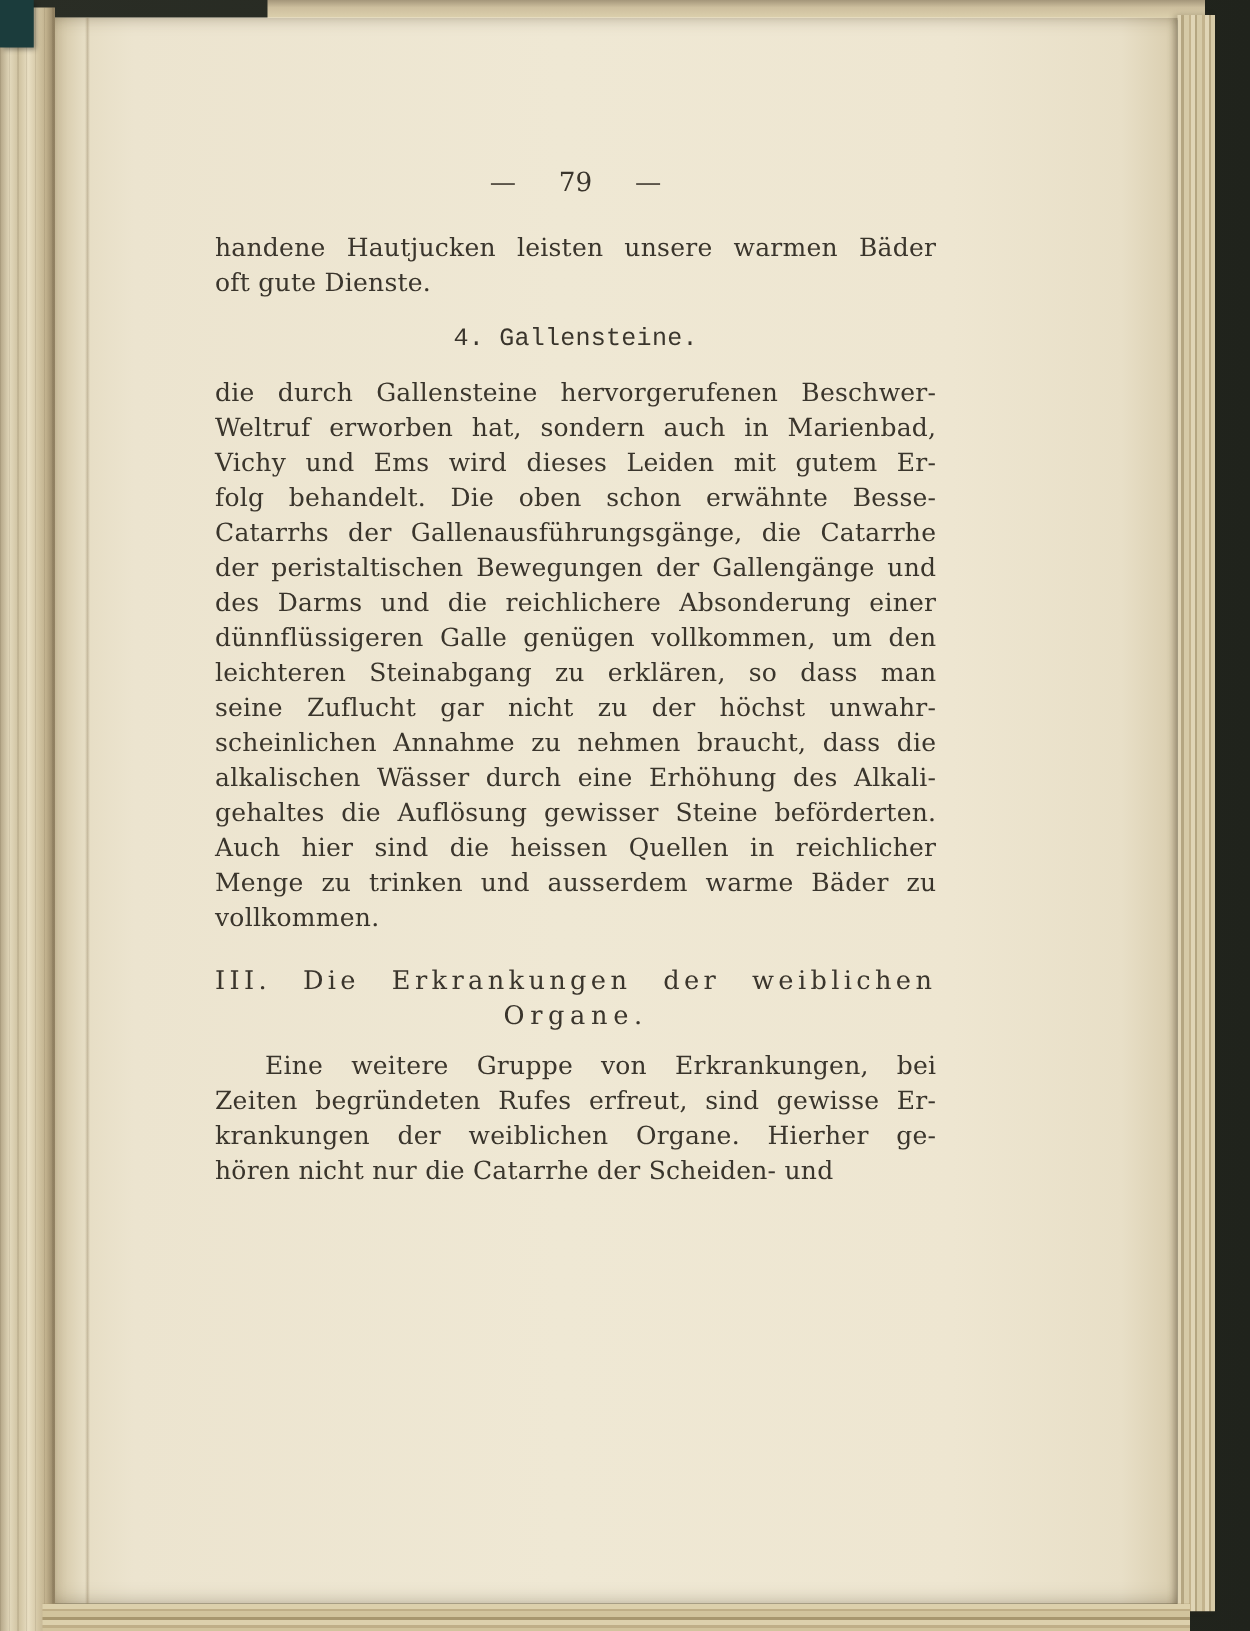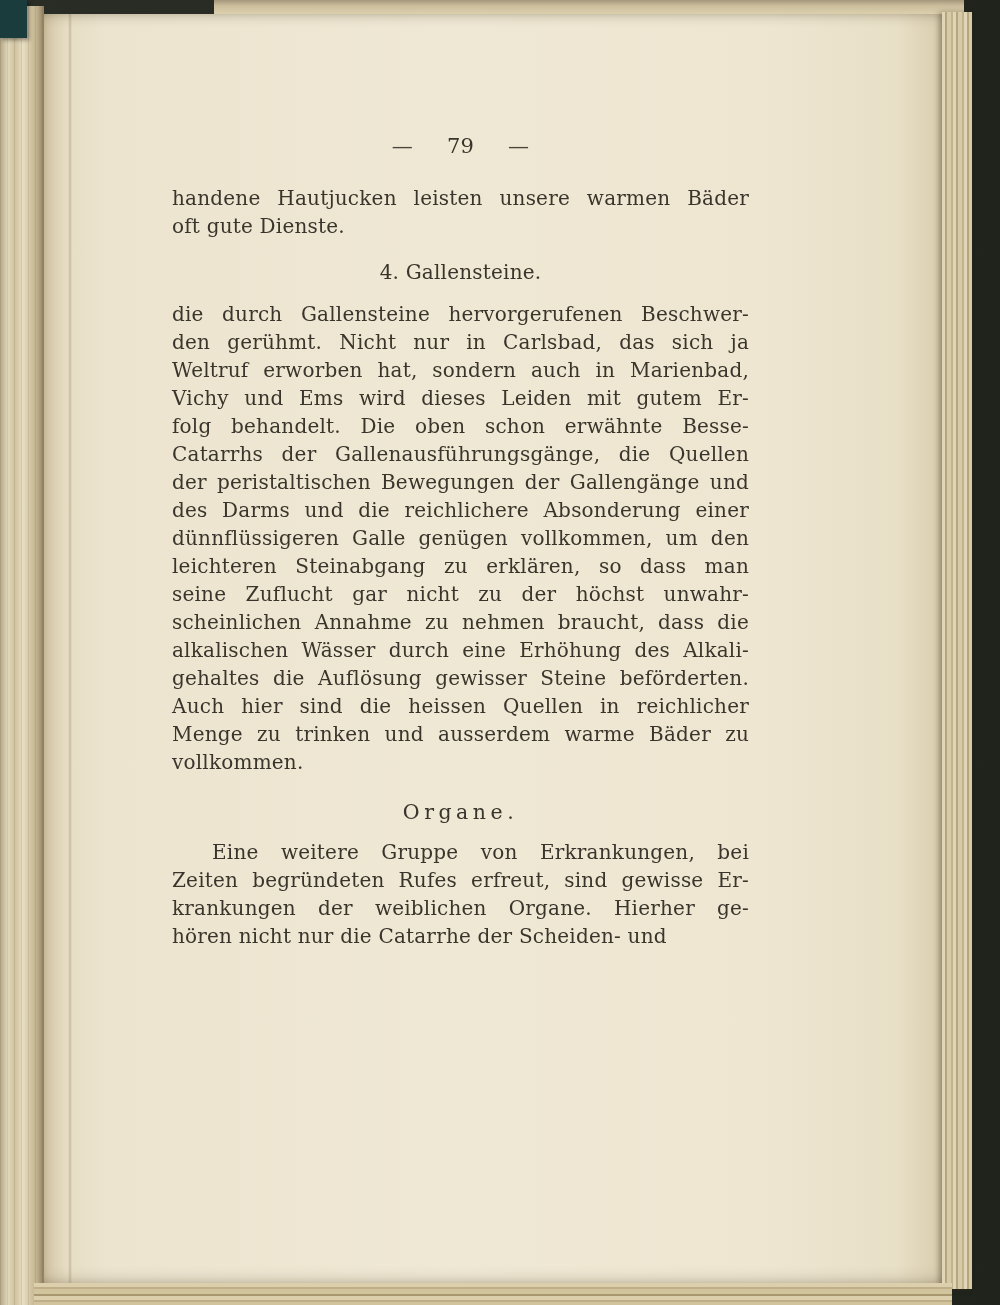--- a/index.html
+++ b/index.html
@@ -88,20 +88,21 @@
   .line{
     text-align:justify;
     text-align-last:justify;
   }
   .line.last{text-align-last:left;}
   .line.indent{text-indent:40px;}
   .block{margin:0;}
   .block.section-heading{
     text-align:center;
     margin:18px 0 14px 0;
+    font-family:Liberation Mono, monospace;
   }
   .block.section-heading .line{
     text-align:center;text-align-last:center;
   }
   .block.chapter-heading{
     margin:22px 0 12px 0;
     font-size:20.5px;
   }
   .block.chapter-heading .line{
     letter-spacing:.17em;
@@ -132,38 +133,38 @@
       <div>
           <div class="block paragraph">
             <div class="line">handene Hautjucken leisten unsere warmen Bäder</div>
             <div class="line last">oft gute Dienste.</div>
           </div>
           <div class="block section-heading">
             <div class="line last">4. Gallensteine.</div>
           </div>
           <div class="block paragraph">
             <div class="line">die durch Gallensteine hervorgerufenen Beschwer-</div>
-            <div class="line">den gerühmt. Nicht nur in Carlsbad, das sich ja</div>
             <div class="line">Weltruf erworben hat, sondern auch in Marienbad,</div>
             <div class="line">Vichy und Ems wird dieses Leiden mit gutem Er-</div>
             <div class="line">folg behandelt. Die oben schon erwähnte Besse-</div>
-            <div class="line">Catarrhs der Gallenausführungsgänge, die Quellen</div>
+            <div class="line">Catarrhs der Gallenausführungsgänge, die Catarrhe</div>
             <div class="line">der peristaltischen Bewegungen der Gallengänge und</div>
             <div class="line">des Darms und die reichlichere Absonderung einer</div>
             <div class="line">dünnflüssigeren Galle genügen vollkommen, um den</div>
             <div class="line">leichteren Steinabgang zu erklären, so dass man</div>
             <div class="line">seine Zuflucht gar nicht zu der höchst unwahr-</div>
             <div class="line">scheinlichen Annahme zu nehmen braucht, dass die</div>
             <div class="line">alkalischen Wässer durch eine Erhöhung des Alkali-</div>
             <div class="line">gehaltes die Auflösung gewisser Steine beförderten.</div>
             <div class="line">Auch hier sind die heissen Quellen in reichlicher</div>
             <div class="line">Menge zu trinken und ausserdem warme Bäder zu</div>
             <div class="line last">vollkommen.</div>
           </div>
           <div class="block chapter-heading">
+            <div class="line">III. Die Erkrankungen der weiblichen</div>
             <div class="line last">Organe.</div>
           </div>
           <div class="block paragraph">
             <div class="line indent">Eine weitere Gruppe von Erkrankungen, bei</div>
             <div class="line">Zeiten begründeten Rufes erfreut, sind gewisse Er-</div>
             <div class="line">krankungen der weiblichen Organe. Hierher ge-</div>
             <div class="line last">hören nicht nur die Catarrhe der Scheiden- und</div>
           </div>
         </div>
     </div>

